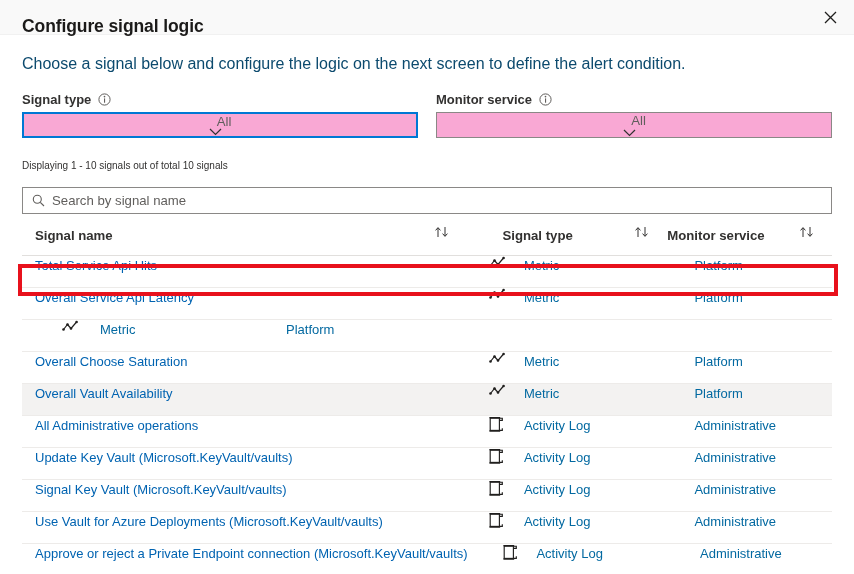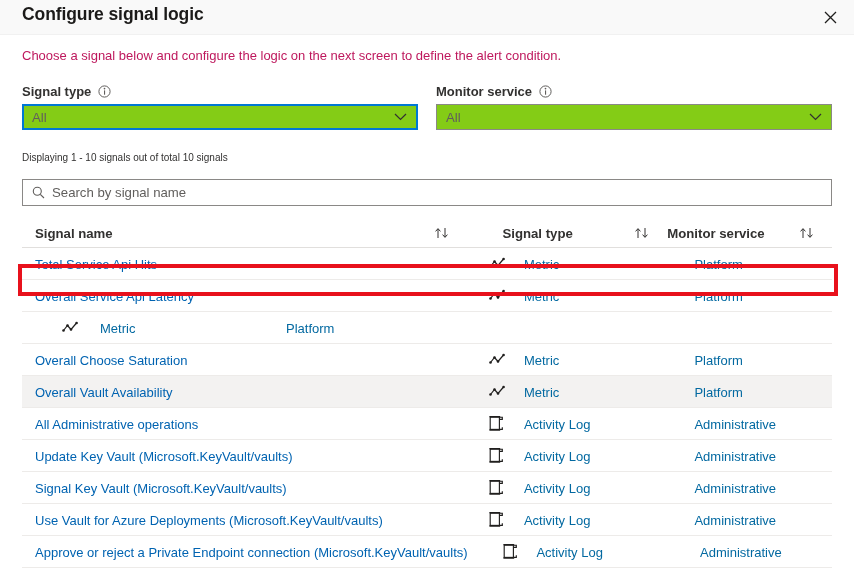--- a/index.html
+++ b/index.html
@@ -19,21 +19,21 @@
   
   .blade-header {
     position: relative;
     height: 34px;
     background: #f9f9f9;
     border-bottom: 1px solid #f1f1f1;
   }
   .blade-title {
     position: absolute;
     left: 22px;
-    top: 4px;
+    top: 16px;
     font-size: 17.5px;
     font-weight: 600;
     letter-spacing: -0.1px;
     color: #1b1a19;
     white-space: nowrap;
   }
   .close-btn {
     position: absolute;
     right: 10px;
     top: 3px;
@@ -48,23 +48,23 @@
     padding: 0;
   }
   .close-btn svg { display: block; }
 
   
   .blade-body {
     position: relative;
     padding: 0 22px;
   }
   .subtitle {
-    margin-top: 12px;
-    font-size: 13px;
-    color: #be185d;
+    margin-top: 20px;
+    font-size: 16px;
+    color: #0c4a6e;
     line-height: 18px;
   }
 
   
   .filters {
     display: flex;
     margin-top: 19px;
   }
   .filter-field {
     width: 396px;
@@ -85,25 +85,26 @@
   .info-icon {
     margin-left: 7px;
     display: inline-flex;
     align-items: center;
     cursor: pointer;
   }
   .select-box {
     position: relative;
     height: 26px;
     border: 1px solid #8a8886;
-    background: #84cc16;
+    background: #f9a8d4;
     display: flex;
     align-items: center;
     box-sizing: border-box;
     cursor: pointer;
+    flex-direction: column;
   }
   .select-box.focused {
     border: 2px solid #0078d4;
   }
   .select-value {
     font-size: 13.2px;
     color: #605e5c;
     padding-left: 9px;
     flex: 1;
     white-space: nowrap;
@@ -152,21 +153,21 @@
   }
   .search-input::placeholder { color: #605e5c; opacity: 1; }
 
   
   .table {
     margin-top: 12px;
     width: 810px;
   }
   .trow {
     display: flex;
-    align-items: center;
+    align-items: flex-start;
     height: 32px;
     border-bottom: 1px solid #edebe9;
     box-sizing: border-box;
   }
   .trow.head {
     height: 30px;
     border-bottom: 1px solid #e1dfdd;
   }
   .trow.hovered {
     background: #f3f2f1;

